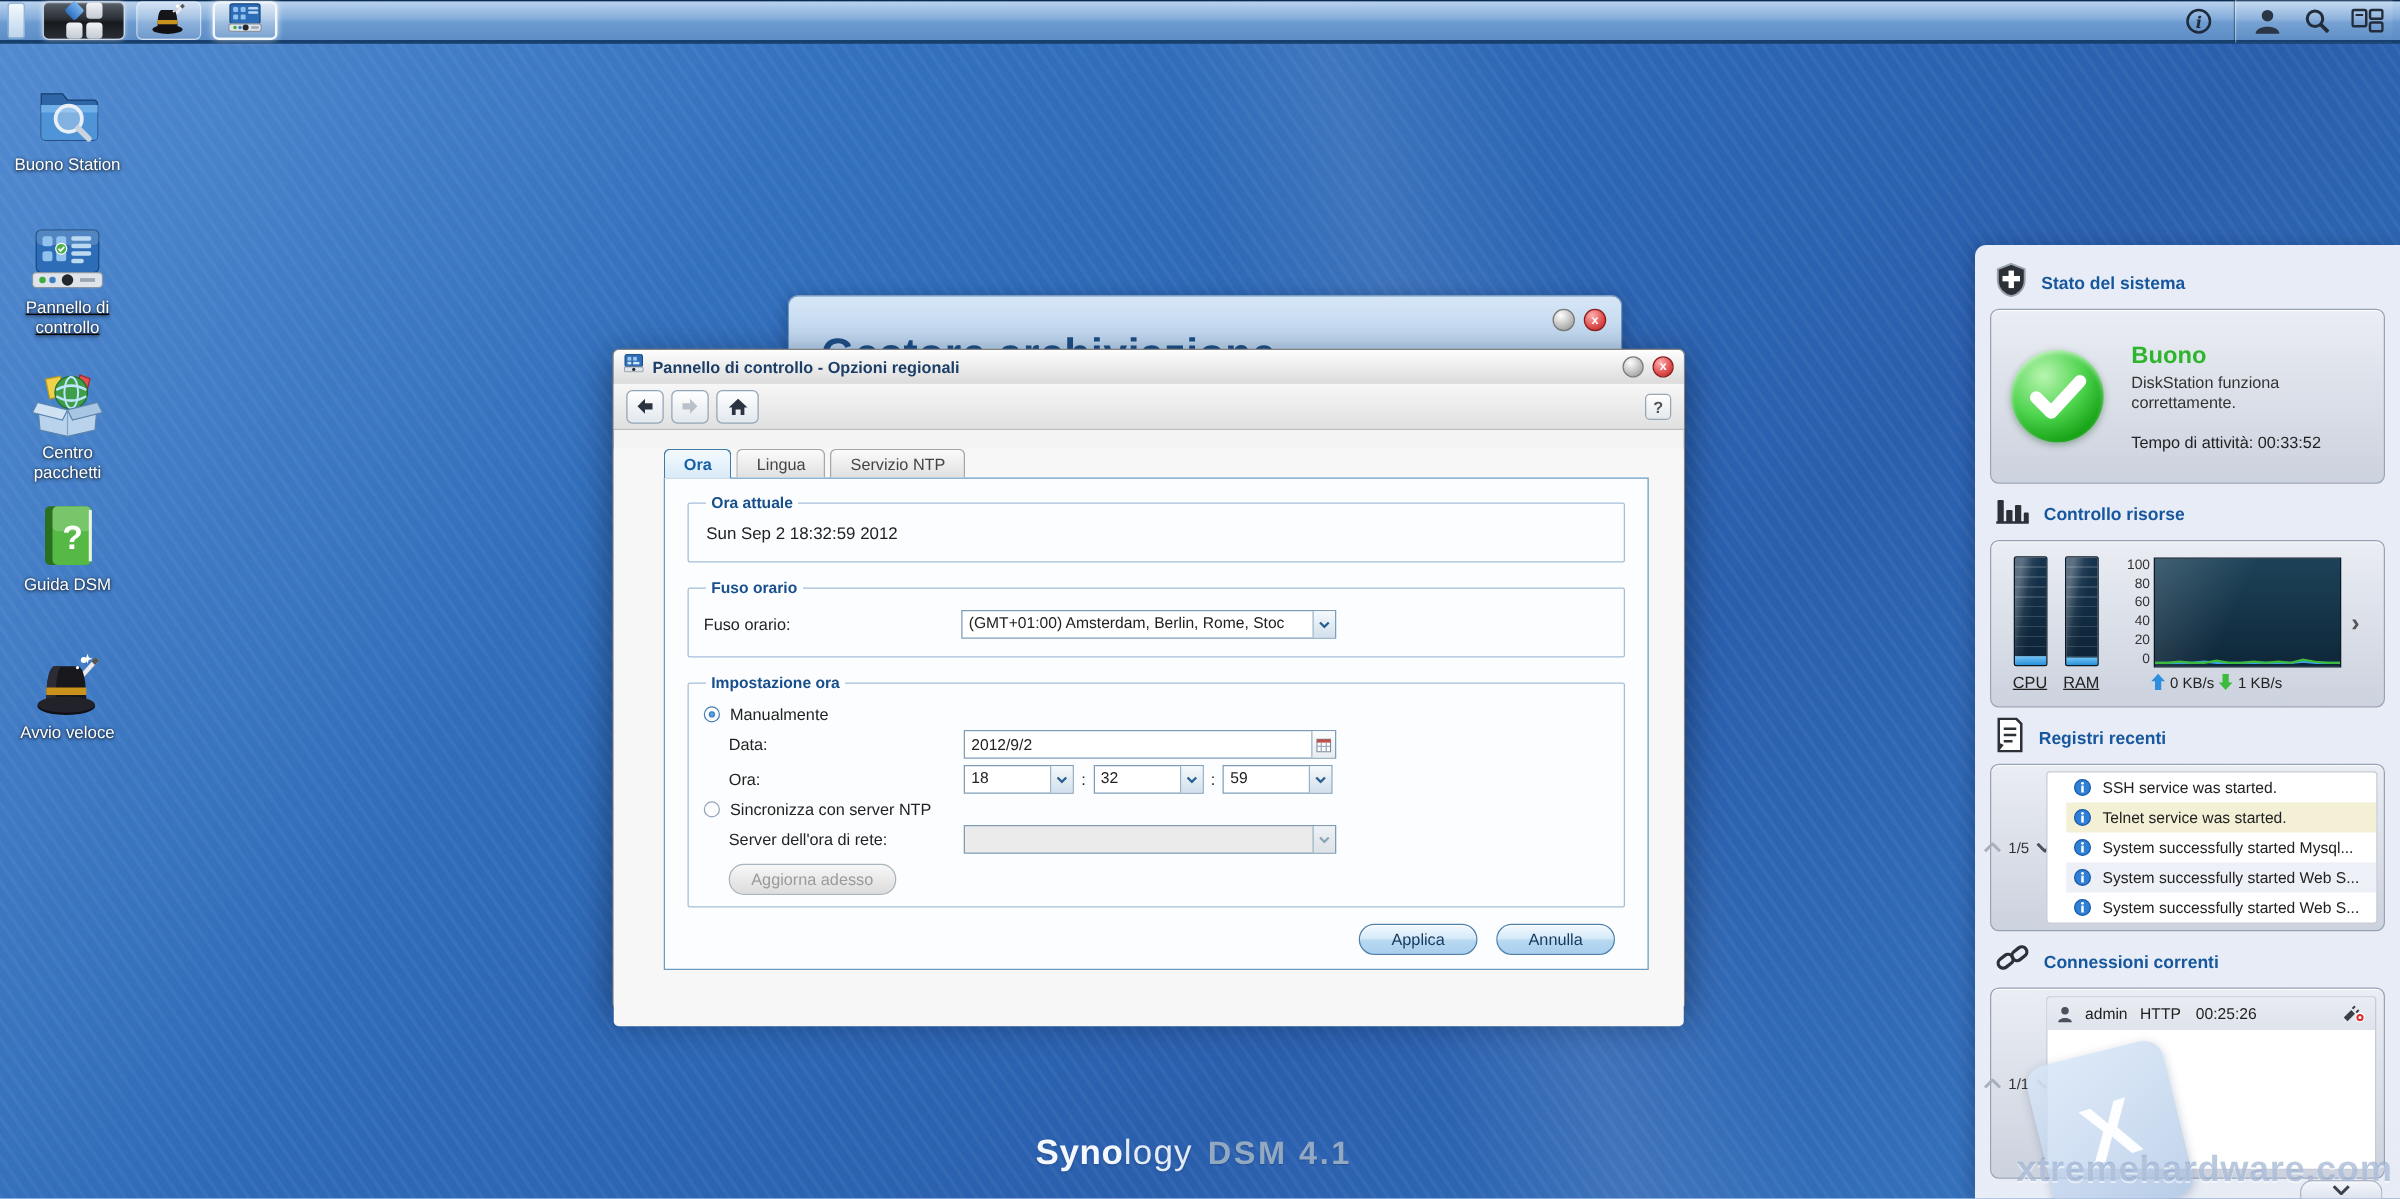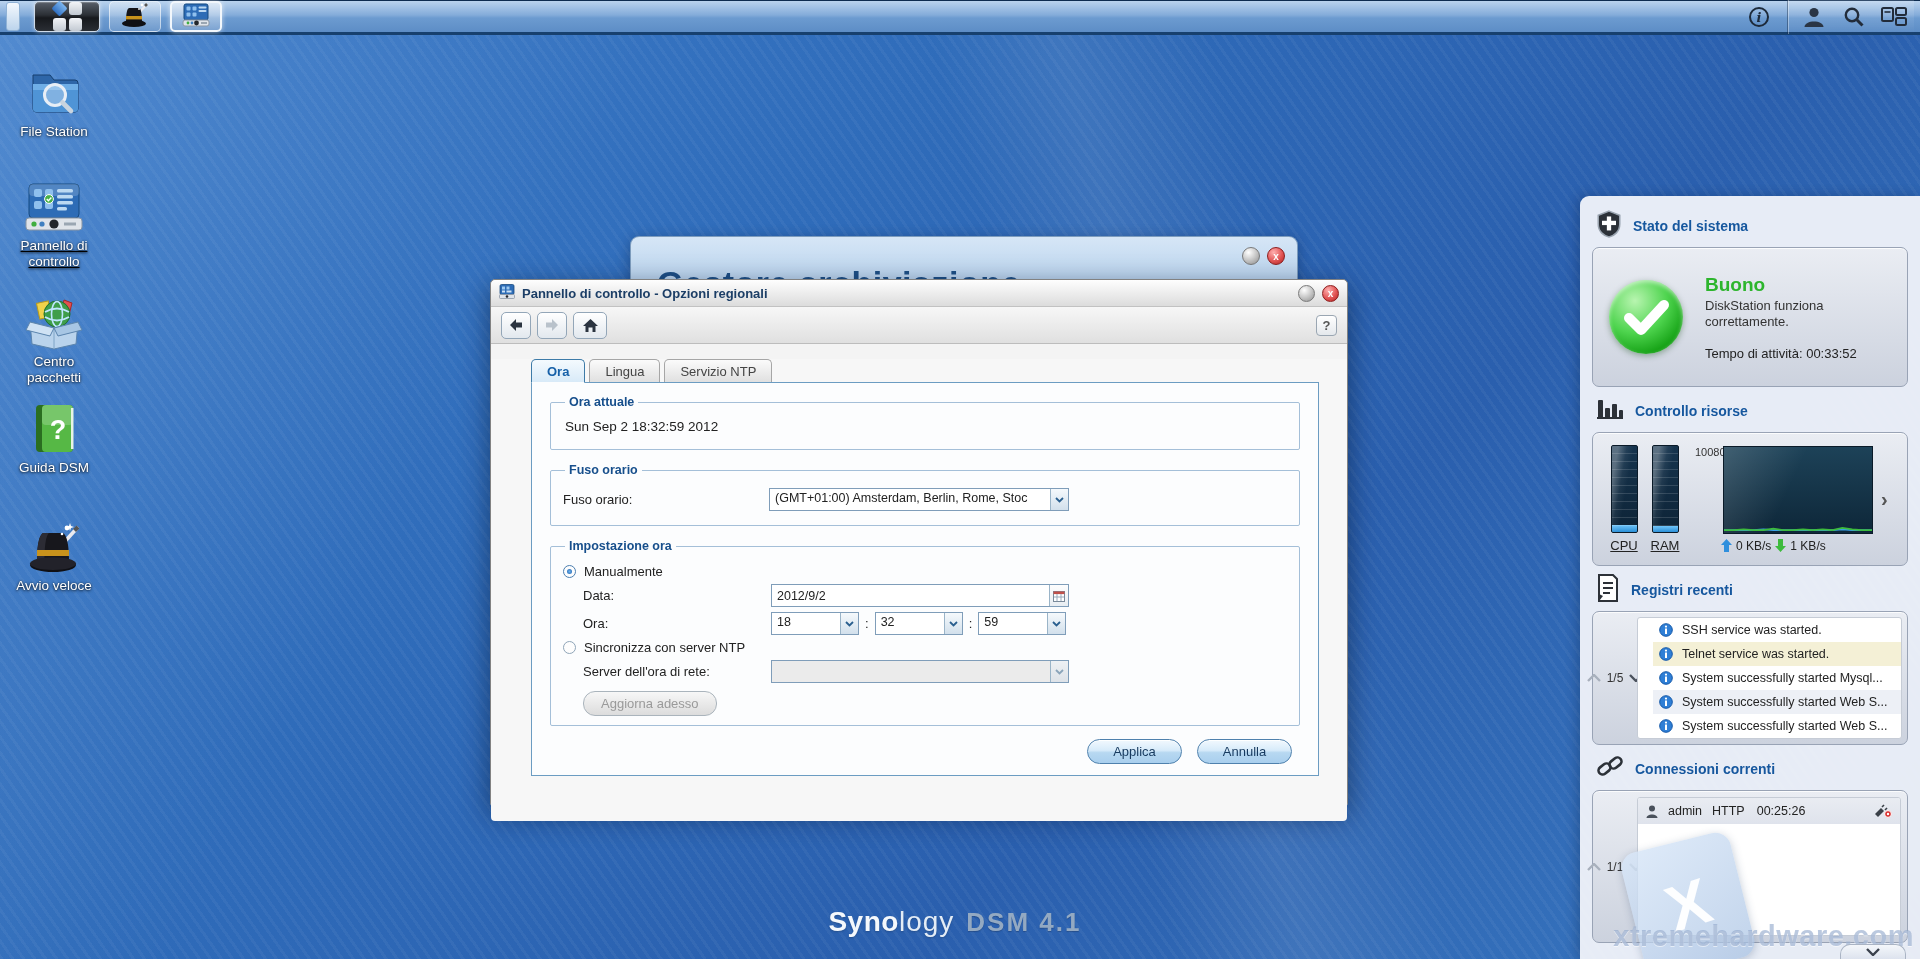--- a/index.html
+++ b/index.html
@@ -152,21 +152,21 @@
     background:linear-gradient(#16344e,#0d2336); border:1px solid #0a1a28; border-radius:2px; }
   .gauge .seg{ position:absolute; inset:0;
     background:repeating-linear-gradient(180deg, transparent 0 7px, rgba(255,255,255,.14) 7px 8px); }
   .gauge .shine{ position:absolute; inset:0;
     background:linear-gradient(100deg, rgba(255,255,255,.30) 0 16%, rgba(255,255,255,.06) 38%, transparent 55%); }
   .gauge .gfill{ position:absolute; left:0; right:0; bottom:0; height:0;
     background:linear-gradient(#6fc4f8,#2a8fd8); }
   .gauge-lbl{ font-size:13px; color:#222; margin-top:5px;text-decoration:underline; }
   .chart-block{ margin-left:6px; }
   .chart-row{ display:flex; align-items:stretch; }
-  .yaxis{ width:28px; display:flex; flex-direction:row; justify-content:space-between;
+  .yaxis{ width:28px; display:flex; flex-direction:column; justify-content:space-between;
     text-align:right; font-size:11px; color:#333; padding:0 3px 0 0; height:88px; }
   .net-chart{ width:150px; height:88px; border:1px solid #0a1a28;
     background:linear-gradient(115deg, rgba(255,255,255,.16), transparent 45%), linear-gradient(#1d4258,#0e2739); }
   .traffic{ display:flex; align-items:center; gap:4px; font-size:12px; color:#222; margin:5px 0 0 26px; }
   .res-chevron{ margin-left:8px; font-size:20px; font-weight:bold; color:#555; cursor:pointer; }
 
   
   .card-logs{ height:134px; display:flex; padding:5px 5px 5px 0; margin-bottom:8px; }
   .nav-col{ width:44px; display:flex; flex-direction:row; align-items:center; justify-content:center; gap:6px; }
   .pg{ font-size:12px; color:#333; }
@@ -293,21 +293,21 @@
   <div class="dicon" style="top:62px;">
     <div class="ic">
       <svg width="58" height="58" viewBox="0 0 58 58">
         <path d="M8 13 h17 l4 5 h21 a3 3 0 0 1 3 3 v26 a3 3 0 0 1 -3 3 H11 a3 3 0 0 1 -3 -3 Z" fill="#2e66a8" stroke="#163f6e"></path>
         <path d="M8 22 h45 v25 a3 3 0 0 1 -3 3 H11 a3 3 0 0 1 -3 -3 Z" fill="#4f94d6"></path>
         <path d="M8 22 h45 v6 H8 Z" fill="#6faee6"></path>
         <circle cx="30" cy="33" r="10.5" fill="rgba(255,255,255,.28)" stroke="#e7eef6" stroke-width="3"></circle>
         <line x1="37.5" y1="40.5" x2="46" y2="49" stroke="#c9d4df" stroke-width="4.6" stroke-linecap="round"></line>
       </svg>
     </div>
-    <div class="lbl">File Station</div>
+    <div class="lbl">Buono Station</div>
   </div>
 
   <div class="dicon" style="top:182px;text-decoration:underline;">
     <div class="ic">
       <svg width="60" height="52" viewBox="0 0 60 52">
         <rect x="5" y="2" width="50" height="34" rx="4" fill="#2d6cb6" stroke="#174a80"></rect>
         <rect x="5" y="2" width="50" height="12" rx="4" fill="rgba(255,255,255,.18)"></rect>
         <rect x="10" y="7" width="8" height="8" rx="2" fill="#8fc0ee"></rect>
           <rect x="21" y="7" width="8" height="8" rx="2" fill="#8fc0ee"></rect>
         <rect x="33" y="7" width="16" height="3.6" rx="1.6" fill="#bcd9f2"></rect>

